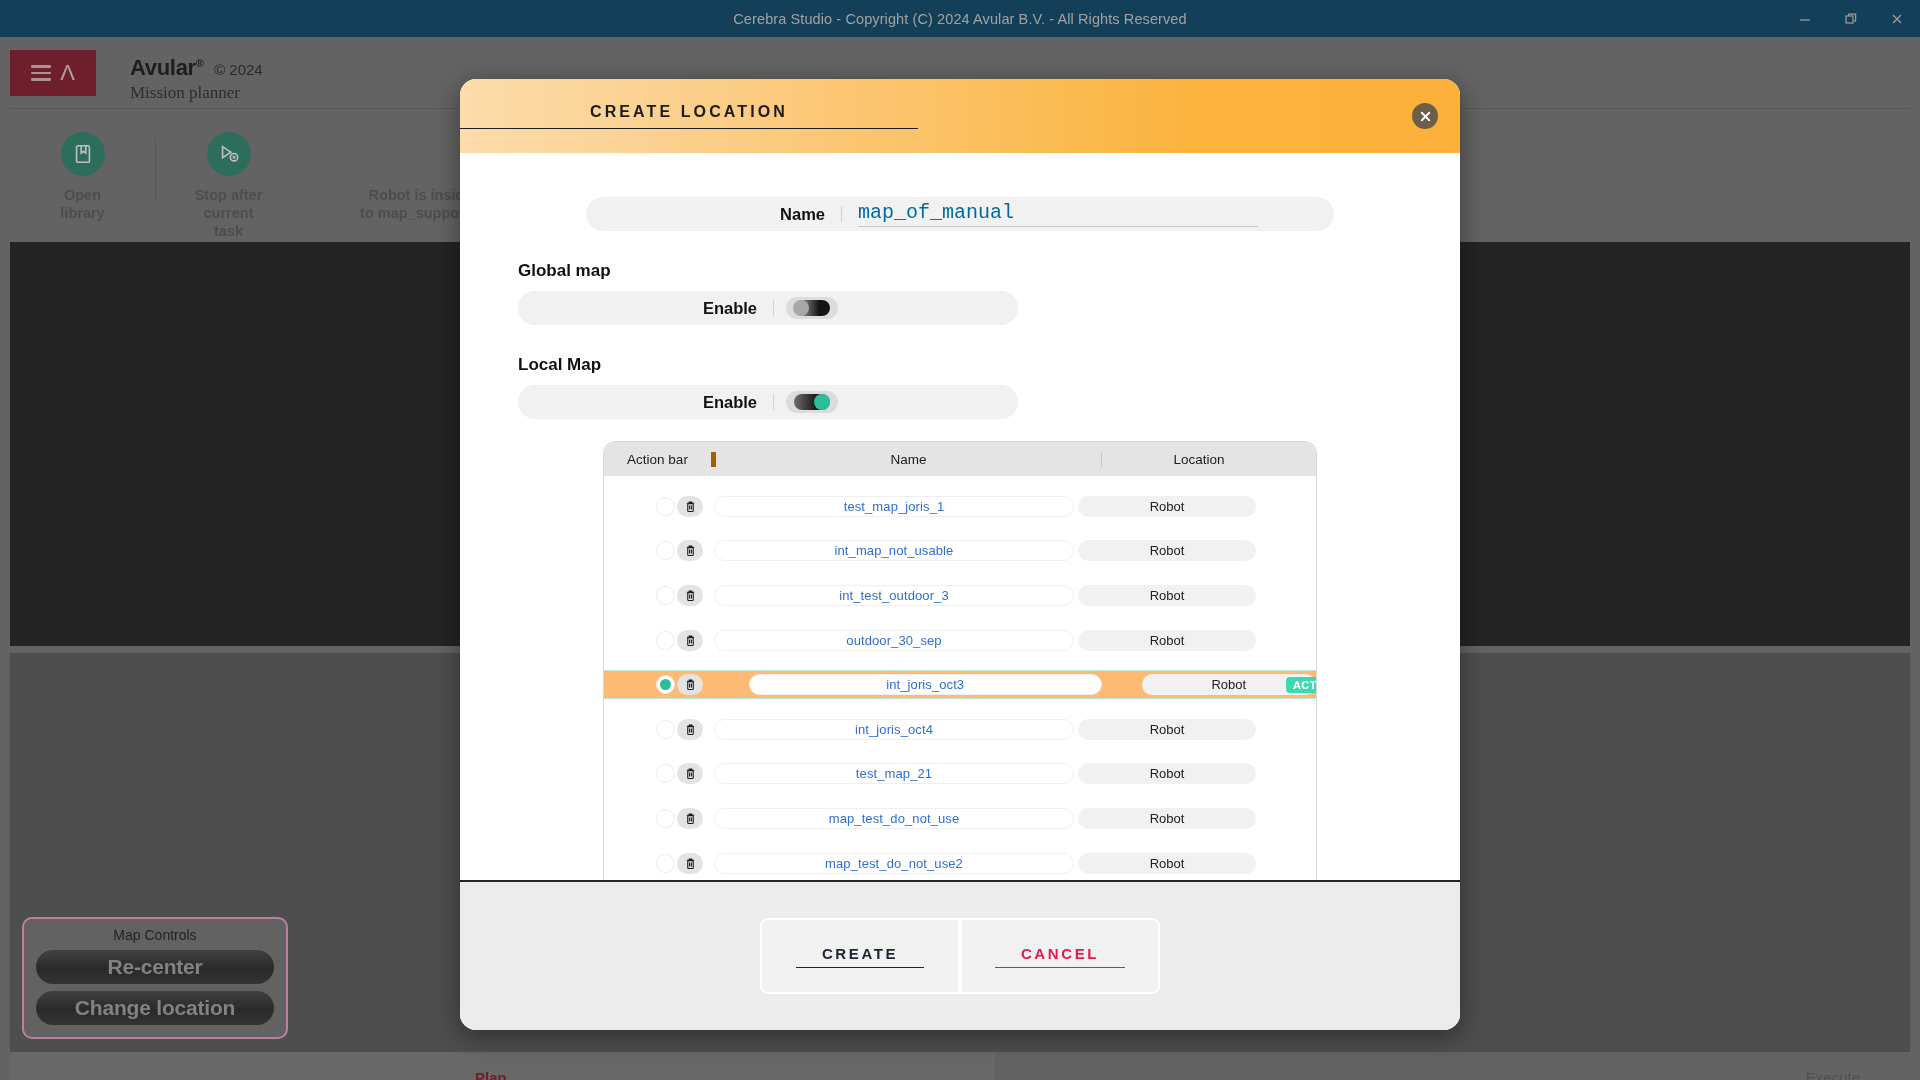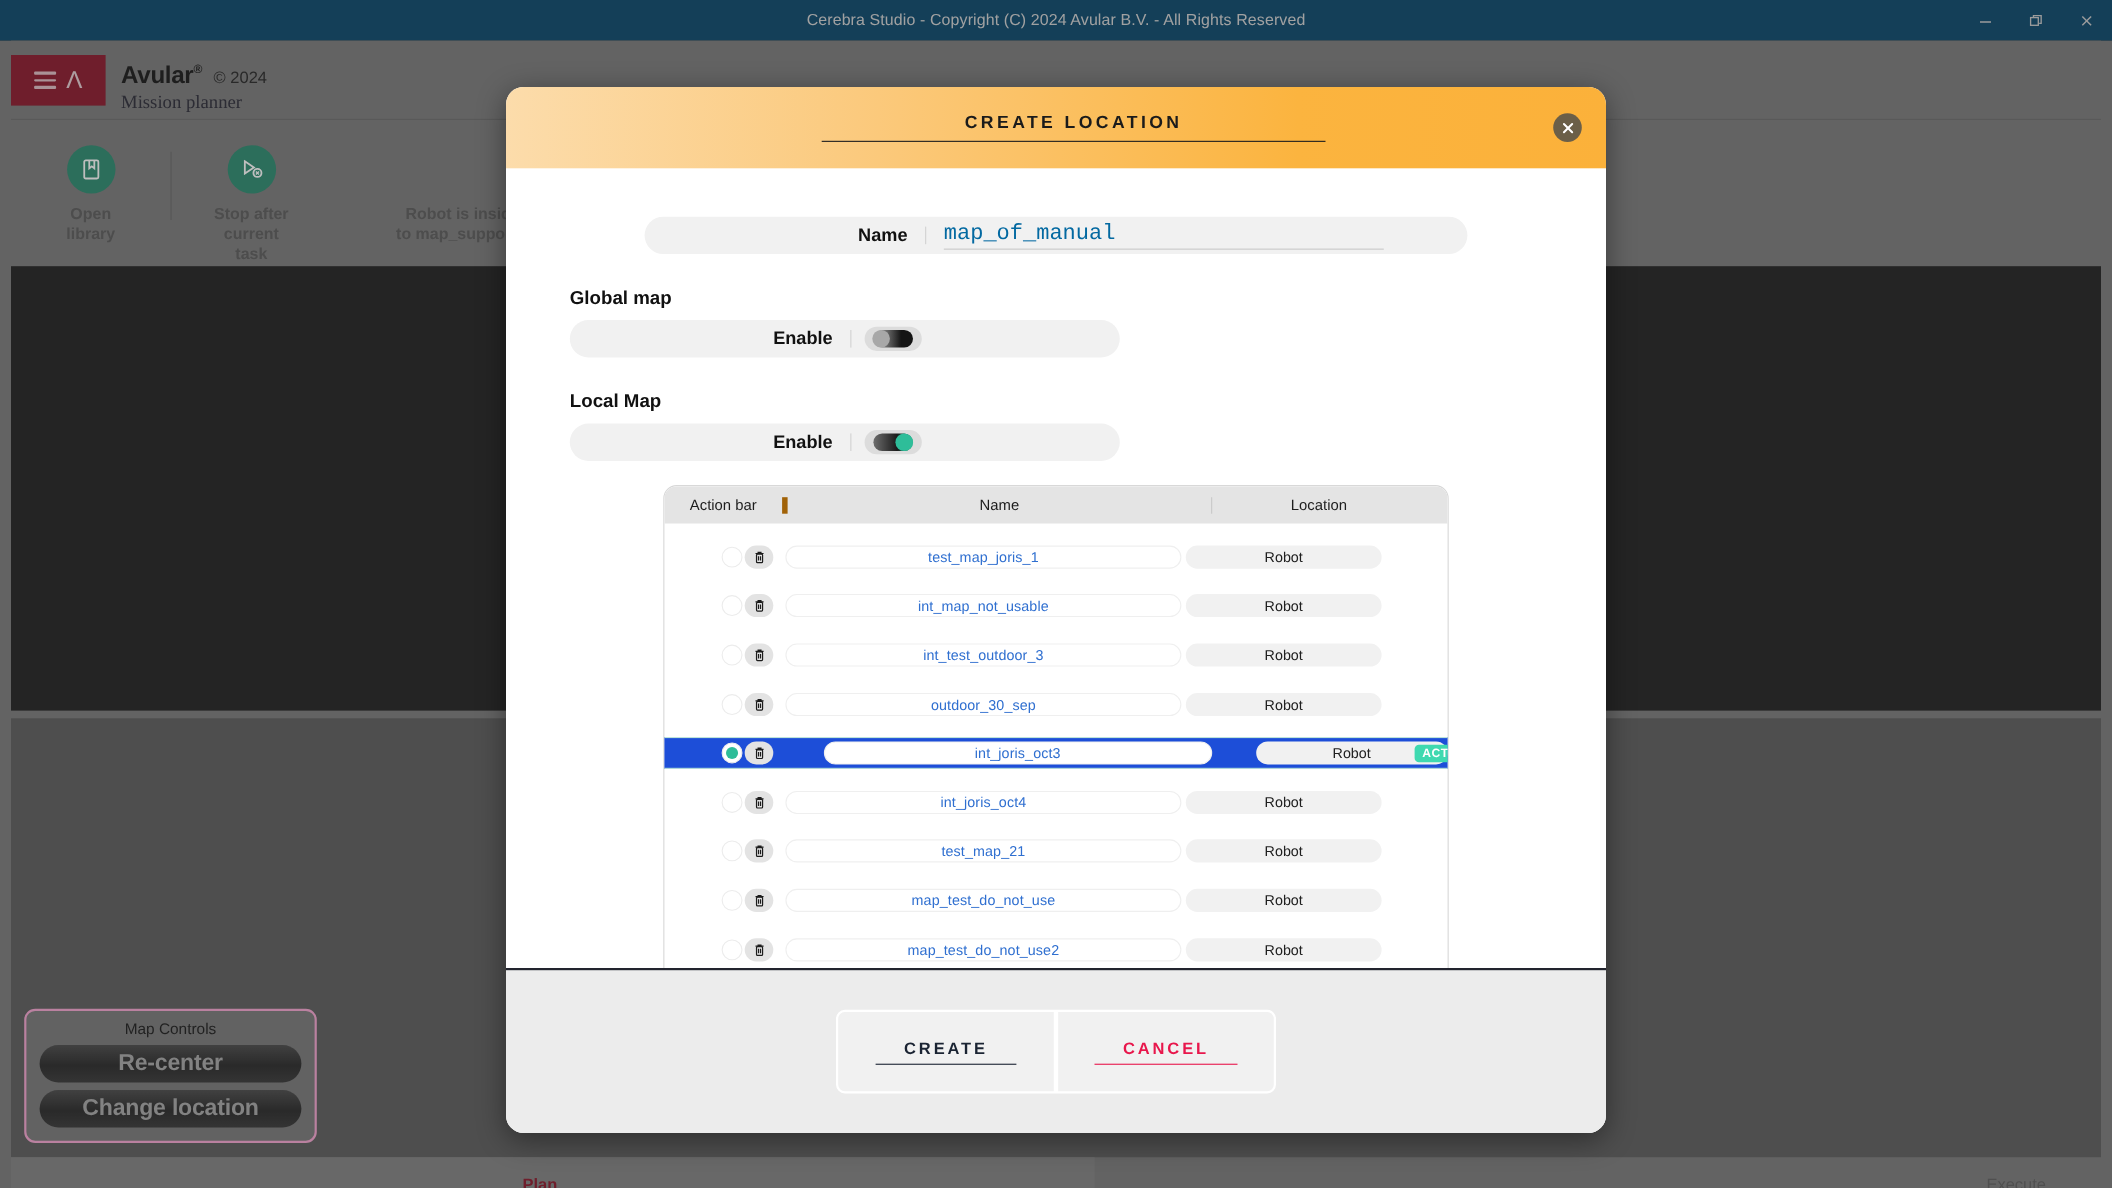--- a/index.html
+++ b/index.html
@@ -33,21 +33,21 @@
     position: absolute; top: 0; left: 10px; width: 1900px; height: 72px;
     background: #7d7d7d; border-bottom: 1px solid #6e6e6e;
   }
   .logo-block {
     position: absolute; left: 0; top: 13px; width: 86px; height: 46px;
     background: #8e1b2e; display: flex; align-items: center; justify-content: center; gap: 9px;
   }
   .burger { display: flex; flex-direction: column; gap: 4px; }
   .burger i { display: block; width: 20px; height: 2.6px; background: #e2c0c7; border-radius: 1px; }
   .brand-mark { color: #e8cfd4; font-size: 22px; line-height: 1; font-weight: 400; }
-  .brand-text { position: absolute; left: 100px; top: 18px; }
+  .brand-text { position: absolute; left: 120px; top: 18px; }
   .brand-name { font-size: 22px; font-weight: 700; color: #1a1a1a; letter-spacing: -.3px; }
   .brand-name sup { font-size: 11px; }
   .brand-copy { font-size: 15px; color: #2a2a2a; font-weight: 400; margin-left: 6px; }
   .brand-sub { font-family: "Liberation Serif", serif; font-size: 17px; color: #2e2e3a; margin-top: 2px; }
 
   .robot-status {
     position: absolute; left: 560px; top: 8px; width: 660px; height: 52px;
     display: flex; align-items: center; justify-content: center;
   }
   .robot-status-pill {
@@ -110,21 +110,21 @@
   .overlay { position: absolute; inset: 0; background: rgba(40,40,40,.30); }
   .modal {
     position: absolute; left: 460px; top: 79px; width: 1000px; height: 951px;
     border-radius: 16px; background: #fff; overflow: hidden;
     box-shadow: 0 6px 26px rgba(0,0,0,.42);
     display: flex; flex-direction: column;
   }
   .modal-head {
     height: 74px; flex: 0 0 74px; position: relative;
     background: linear-gradient(90deg,#fcdcab 0%, #fbca7e 32%, #fbb43f 72%, #fbb13a 100%);
-    display: flex; align-items: center; justify-content: center; padding-left: 32px;
+    display: flex; align-items: center; justify-content: flex-start;
   }
   .modal-title {
     font-size: 16px; font-weight: 700; letter-spacing: 3.1px; color: #1b1b1b;
     border-bottom: 1.6px solid #1d1d1d; padding: 0 130px 7px;
   }
   .modal-close {
     position: absolute; right: 22px; top: 50%; transform: translateY(-50%);
     width: 26px; height: 26px; border-radius: 50%; background: #6b5f48;
     display: flex; align-items: center; justify-content: center;
   }
@@ -173,21 +173,21 @@
   }
   .th { font-size: 13.5px; color: #1d1d1d; text-align: center; }
   .th-action { width: 112px; border-right: 5px solid #a16207; text-align: center; }
   .th-name { width: 386px; border-right: 1px solid #c8c8c8; }
   .th-loc { width: 194px; }
   .rows { padding: 0; }
   .trow {
     display: flex; align-items: center; height: 28.6px; position: relative;
     margin: 16px -8px; padding: 0 8px;
   }
-  .trow.active { background: #1d4ed8; border-top: 1px solid #bde4da; border-bottom: 1px solid #bde4da; gap: 36px; }
+  .trow.active { background: #fdba74; border-top: 1px solid #bde4da; border-bottom: 1px solid #bde4da; gap: 36px; }
   .cell-action { width: 110px; display: flex; align-items: center; gap: 0; padding-left: 52px; }
   .radio {
     width: 19px; height: 19px; border-radius: 50%; background: #fff; border: 1px solid #ececec;
     display: flex; align-items: center; justify-content: center; flex: 0 0 19px; margin-right: 2px;
   }
   .radio .dot { width: 11px; height: 11px; border-radius: 50%; background: transparent; }
   .trow.active .radio .dot { background: #2ebd99; }
   .del-btn {
     width: 26px; height: 21px; border-radius: 11px; background: #e3e3e3;
     display: flex; align-items: center; justify-content: center; flex: 0 0 26px;

